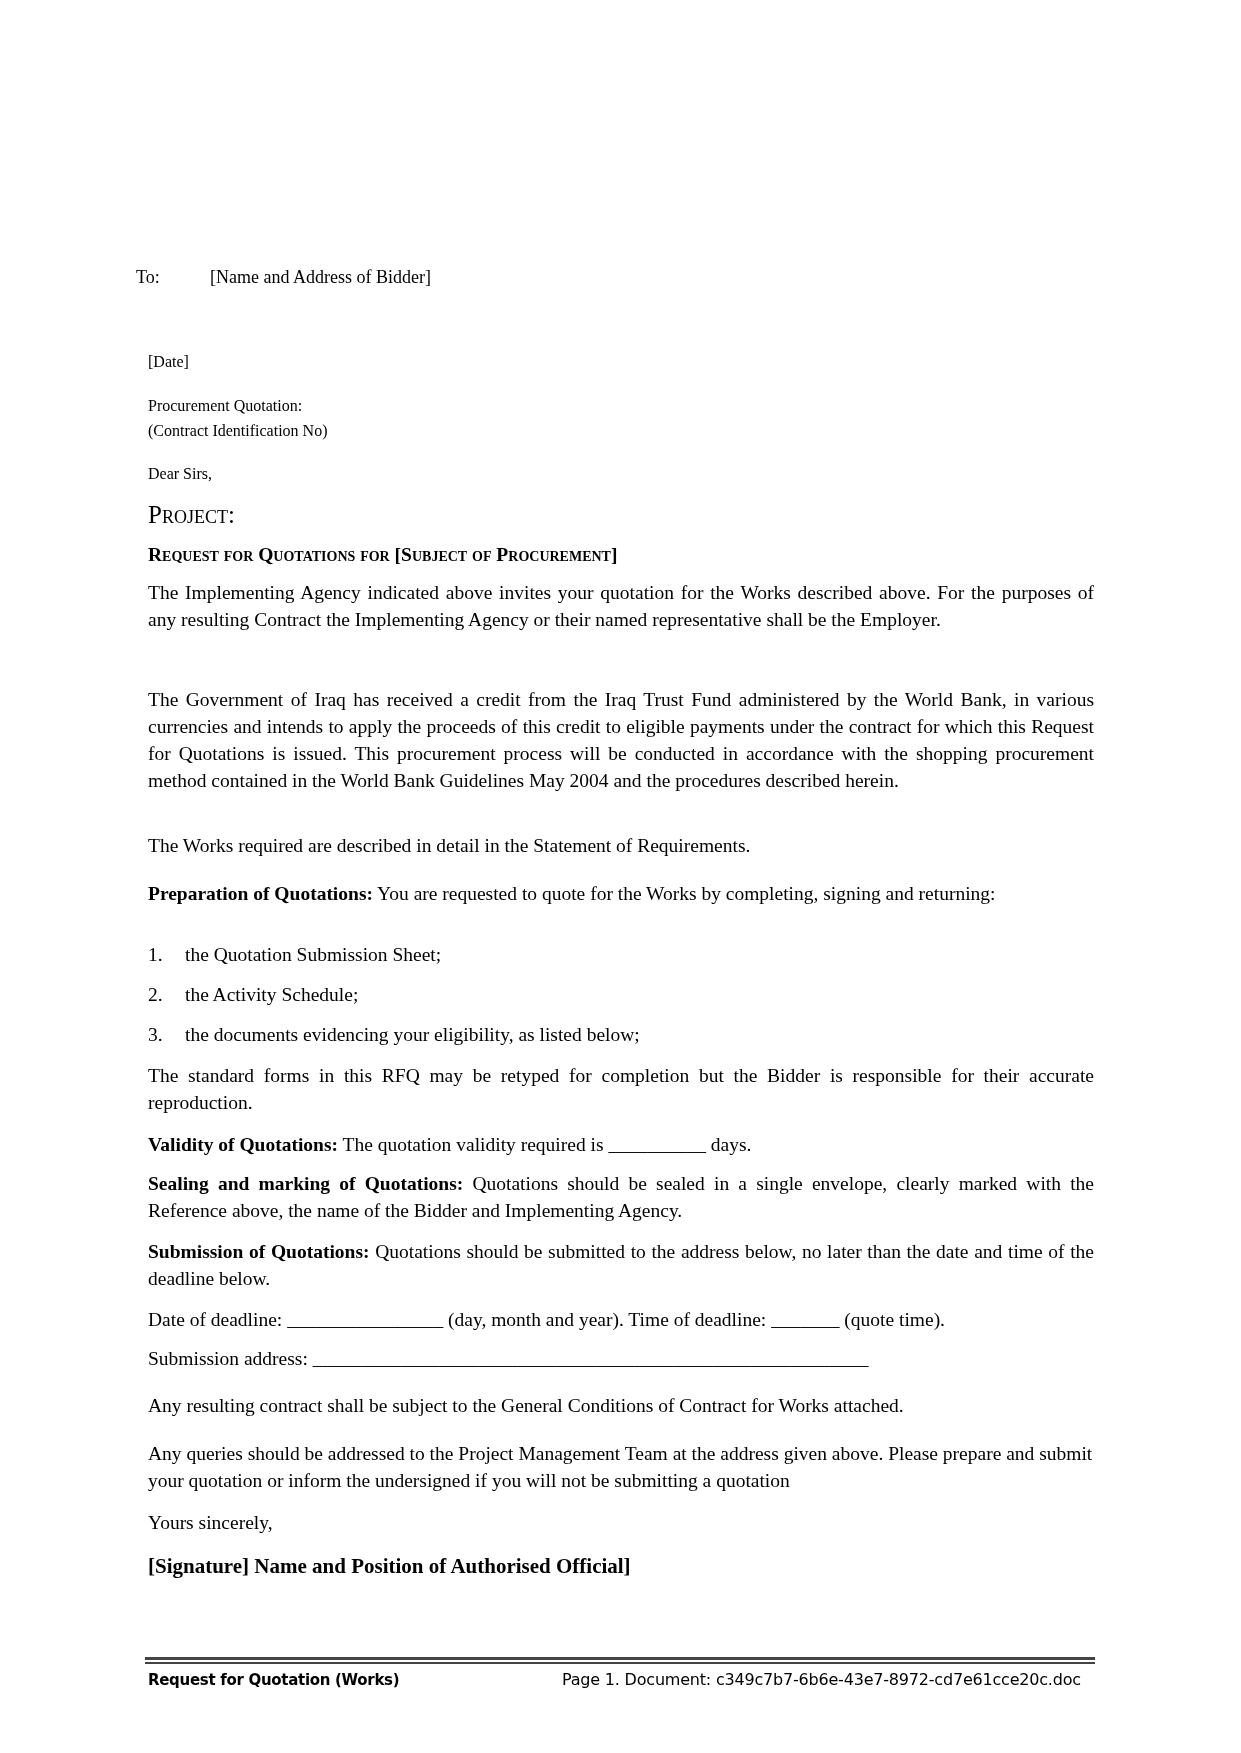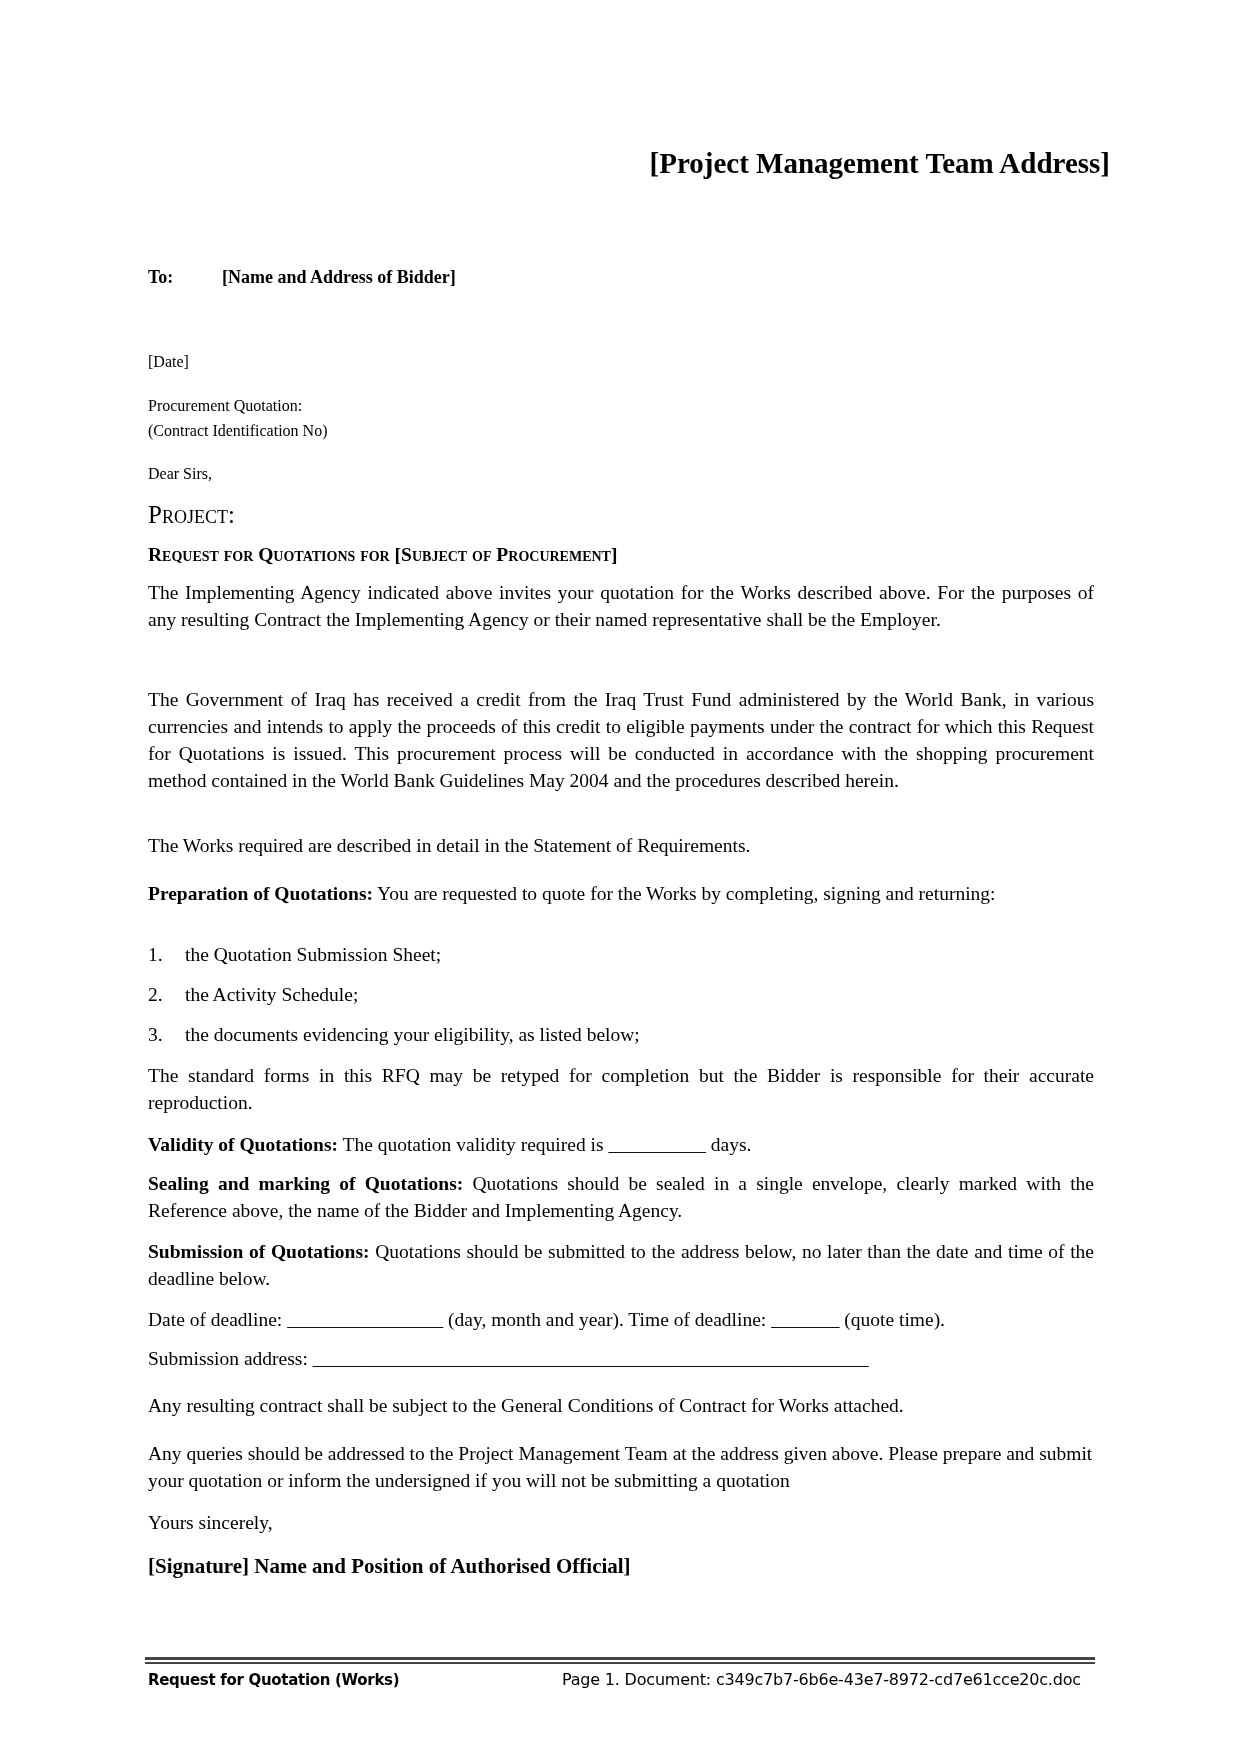--- a/index.html
+++ b/index.html
@@ -1,21 +1,21 @@
 <!DOCTYPE html>
 <html><head>
   <meta charset="utf-8">
   <style>
     html, body { margin: 0; padding: 0; background: #ffffff; }
     body { width: 1241px; height: 1753px; position: relative; overflow: hidden;
            font-family: "Liberation Serif", "DejaVu Serif", serif; color: #000; }
     .abs { position: absolute; }
     .heading { right: 131px; top: 146px; text-align: right; font-weight: bold;
                font-size: 29px; line-height: 34px; }
-    .to-line { left: 148px; top: 266px; font-weight: bold; font-size: 18px; line-height: 22px; }
+    .to-line { left: 136px; top: 266px; font-weight: normal; font-size: 18px; line-height: 22px; }
     .to-line .to-label { display: inline-block; width: 74px; }
     .t18 { font-size: 16px; line-height: 27px; }
     .body-text { left: 148px; width: 946px; font-size: 19.5px; line-height: 27px; text-align: justify; }
     .project { left: 148px; top: 500px; font-weight: normal; font-variant: small-caps; font-size: 25px; line-height: 30px; }
     .rfq-title { left: 148px; top: 542px; font-weight: bold; font-variant: small-caps; font-size: 19.5px; line-height: 26px; }
     .bold { font-weight: bold; }
     .list-item { left: 148px; font-size: 19.5px; line-height: 27px; }
     .list-item .num { display: inline-block; width: 37px; }
     .signature { left: 148px; top: 1553px; font-weight: bold; font-size: 21px; line-height: 26px; }
     .footer-rule { left: 145px; width: 950px; top: 1657px; height: 7px; }
@@ -24,21 +24,20 @@
     .footer-left { left: 148px; top: 1670px; font-family: "DejaVu Sans", sans-serif; font-weight: bold;
                    font-size: 15px; line-height: 20px; letter-spacing: -0.3px; }
     .footer-right { left: 562px; top: 1670px; font-family: "DejaVu Sans", sans-serif;
                     font-size: 16px; line-height: 20px; letter-spacing: -0.2px; }
     .blank { text-decoration: none; }
   </style>
 </head>
 <body>
 
 <div class="abs heading">
-  <div>[Project Management Team Address]</div>
 </div>
 
 <div class="abs to-line">
   <span class="to-label">To:</span><span>[Name and Address of Bidder]</span>
 </div>
 
 <div class="abs t18" style="left:148px; top:348px;">[Date]</div>
 
 <div class="abs t18" style="left:148px; top:392px;">
   <div>Procurement Quotation:</div>

